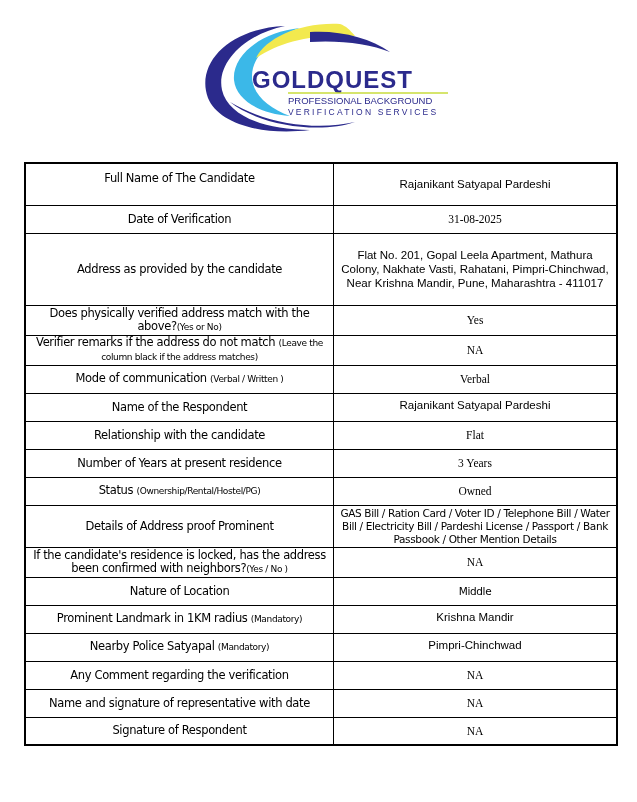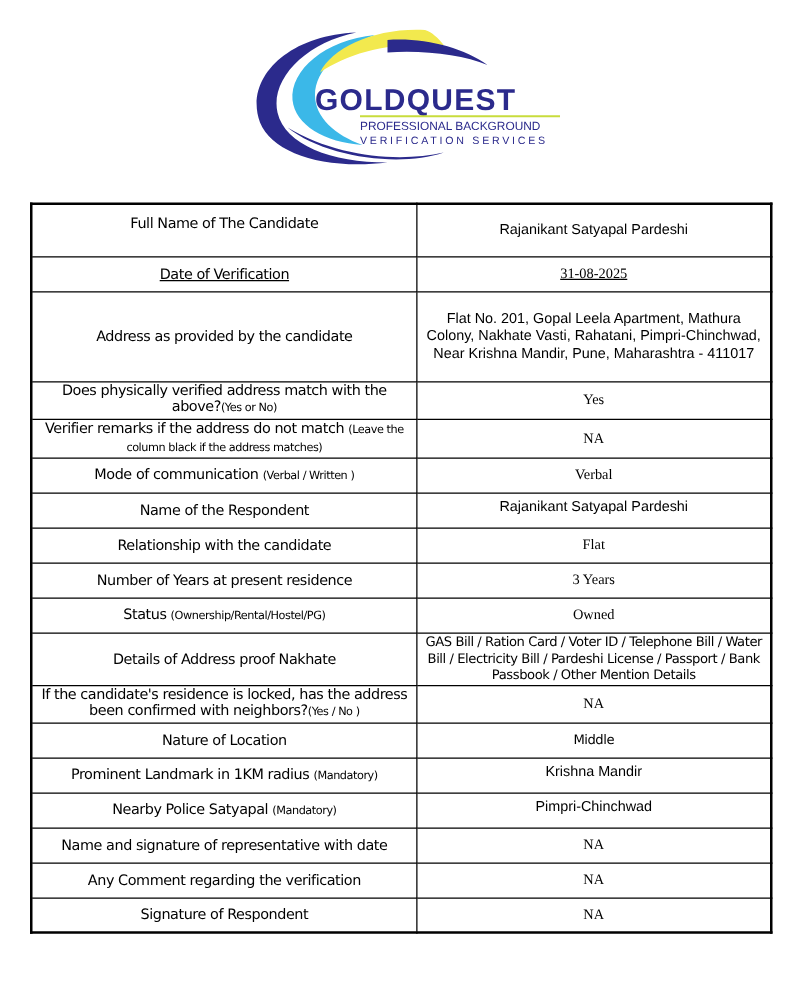--- a/index.html
+++ b/index.html
@@ -36,21 +36,21 @@
     <text x="98" y="97" font-family="Liberation Sans, sans-serif" font-size="8.5" fill="#2b2a8c" letter-spacing="2.2">VERIFICATION  SERVICES</text>
   </svg>
 </div>
 
 <table class="form">
   <tbody id="rows">
       <tr style="height: 42px;">
         <td class="label" style="vertical-align: top; padding-top: 8px;"><span>Full Name of The Candidate</span></td>
         <td class="value sans"><span>Rajanikant Satyapal Pardeshi</span></td>
       </tr>
-      <tr style="height: 28px; text-decoration: underline;">
+      <tr style="height: 28px;">
         <td class="label"><span>Date of Verification</span></td>
         <td class="value serif"><span>31-08-2025</span></td>
       </tr>
       <tr style="height: 72px;">
         <td class="label"><span>Address as provided by the candidate</span></td>
         <td class="value sans"><span>Flat No. 201, Gopal Leela Apartment, Mathura Colony, Nakhate Vasti, Rahatani, Pimpri-Chinchwad, Near Krishna Mandir, Pune, Maharashtra - 411017</span></td>
       </tr>
       <tr style="height: 30px;">
         <td class="label"><span>Does physically verified address match with the above?</span><span class="small">(Yes or No)</span></td>
         <td class="value serif"><span>Yes</span></td>
@@ -73,45 +73,45 @@
       </tr>
       <tr style="height: 28px;">
         <td class="label"><span>Number of Years at present residence</span></td>
         <td class="value serif"><span>3 Years</span></td>
       </tr>
       <tr style="height: 28px;">
         <td class="label"><span>Status </span><span class="small">(Ownership/Rental/Hostel/PG)</span></td>
         <td class="value serif"><span>Owned</span></td>
       </tr>
       <tr style="height: 42px;">
-        <td class="label"><span>Details of Address proof Nakhate</span></td>
+        <td class="label"><span>Details of Address proof Prominent</span></td>
         <td class="value dv"><span>GAS Bill / Ration Card / Voter ID / Telephone Bill / Water Bill / Electricity Bill / Pardeshi License / Passport / Bank Passbook / Other Mention Details</span></td>
       </tr>
       <tr style="height: 30px;">
         <td class="label"><span>If the candidate's residence is locked, has the address been confirmed with neighbors?</span><span class="small">(Yes / No )</span></td>
         <td class="value serif"><span>NA</span></td>
       </tr>
       <tr style="height: 28px;">
         <td class="label"><span>Nature of Location</span></td>
         <td class="value dv"><span>Middle</span></td>
       </tr>
       <tr style="height: 28px;">
         <td class="label"><span>Prominent Landmark in 1KM radius </span><span class="small">(Mandatory)</span></td>
         <td class="value sans" style="vertical-align: top; padding-top: 4px;"><span>Krishna Mandir</span></td>
       </tr>
       <tr style="height: 28px;">
         <td class="label"><span>Nearby Police Satyapal </span><span class="small">(Mandatory)</span></td>
         <td class="value sans" style="vertical-align: top; padding-top: 4px;"><span>Pimpri-Chinchwad</span></td>
       </tr>
       <tr style="height: 28px;">
-        <td class="label"><span>Name and signature of representative  with date</span></td>
+        <td class="label"><span>Any Comment regarding the verification</span></td>
         <td class="value serif"><span>NA</span></td>
       </tr>
       <tr style="height: 28px;">
-        <td class="label"><span>Any Comment regarding the verification</span></td>
+        <td class="label"><span>Name and signature of representative  with date</span></td>
         <td class="value serif"><span>NA</span></td>
       </tr>
       <tr style="height: 28px;">
         <td class="label"><span>Signature of Respondent</span></td>
         <td class="value serif"><span>NA</span></td>
       </tr>
     </tbody>
 </table>
 
 </body></html>

